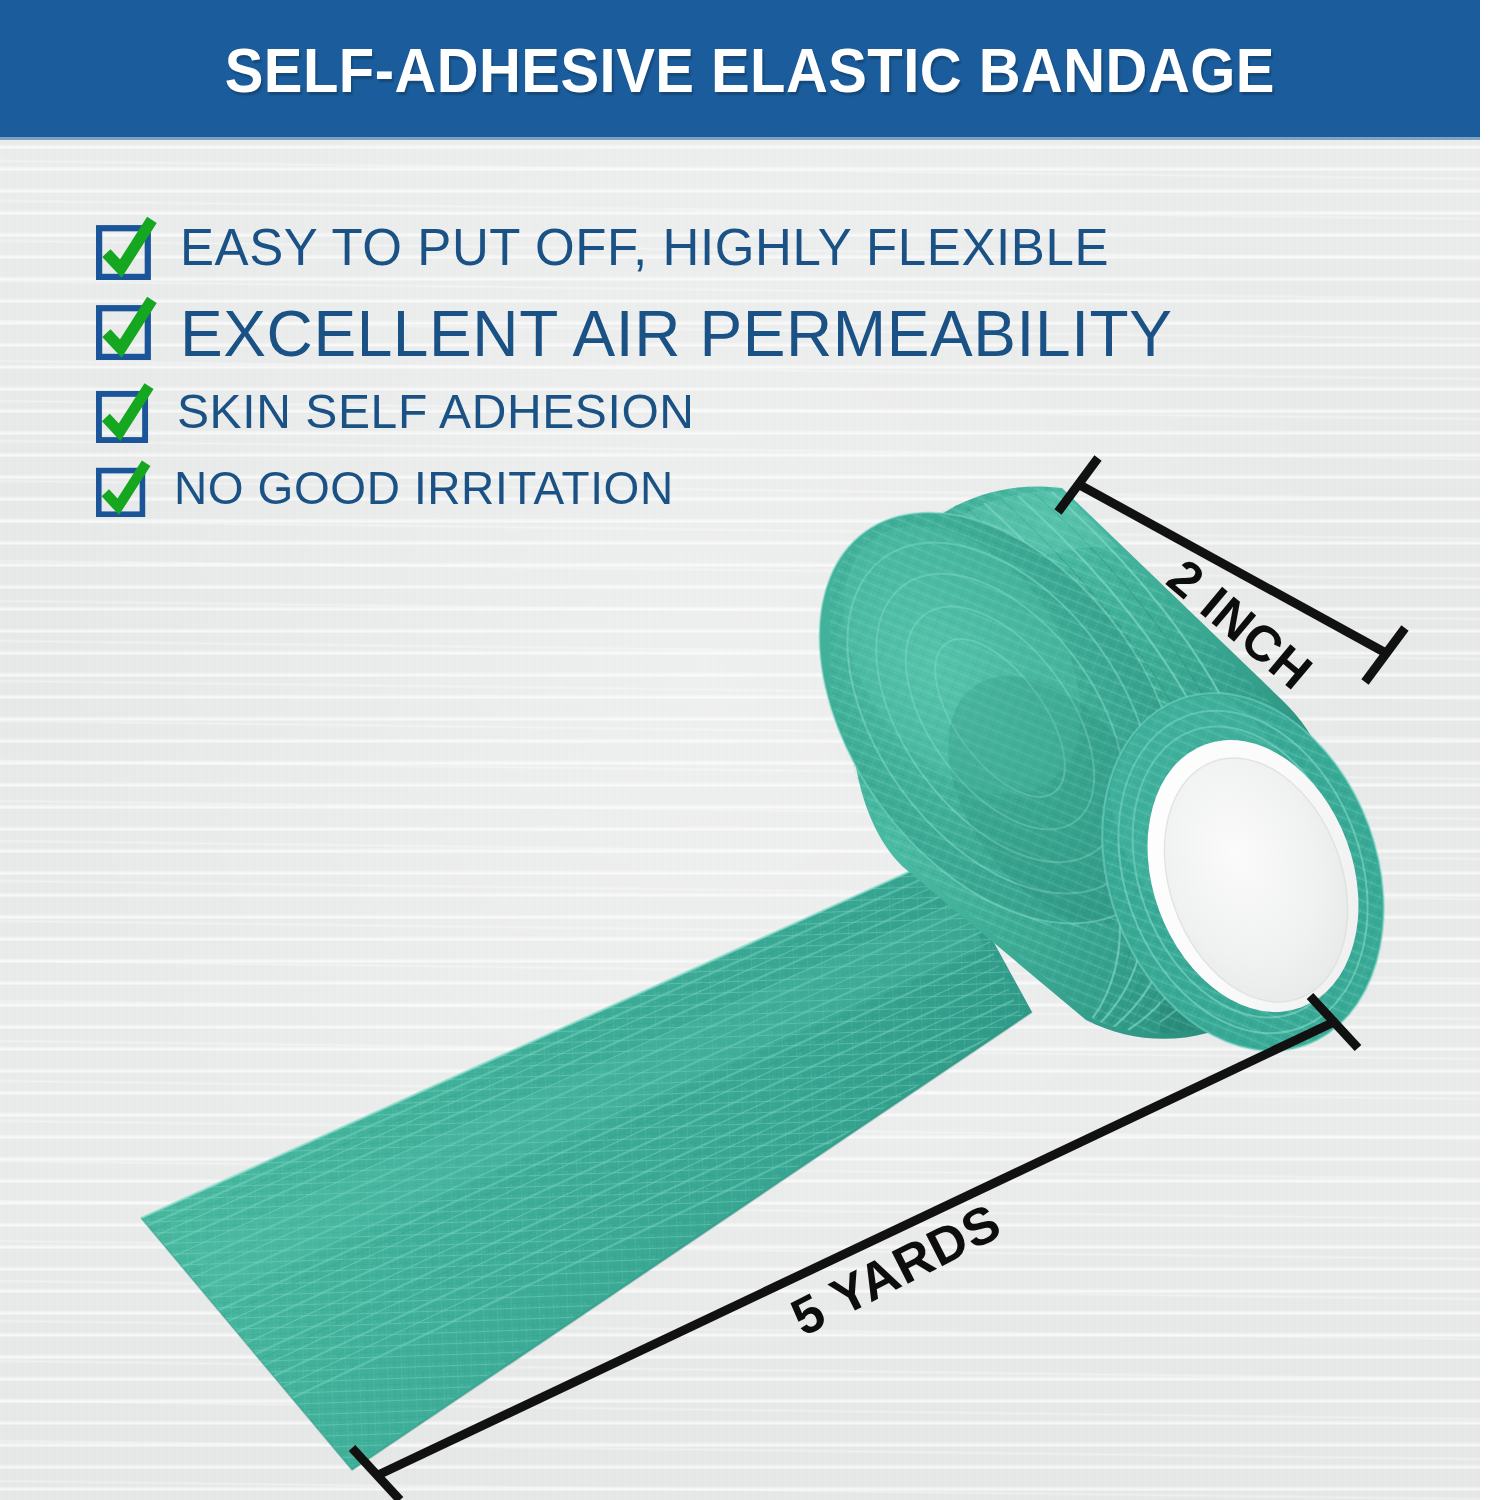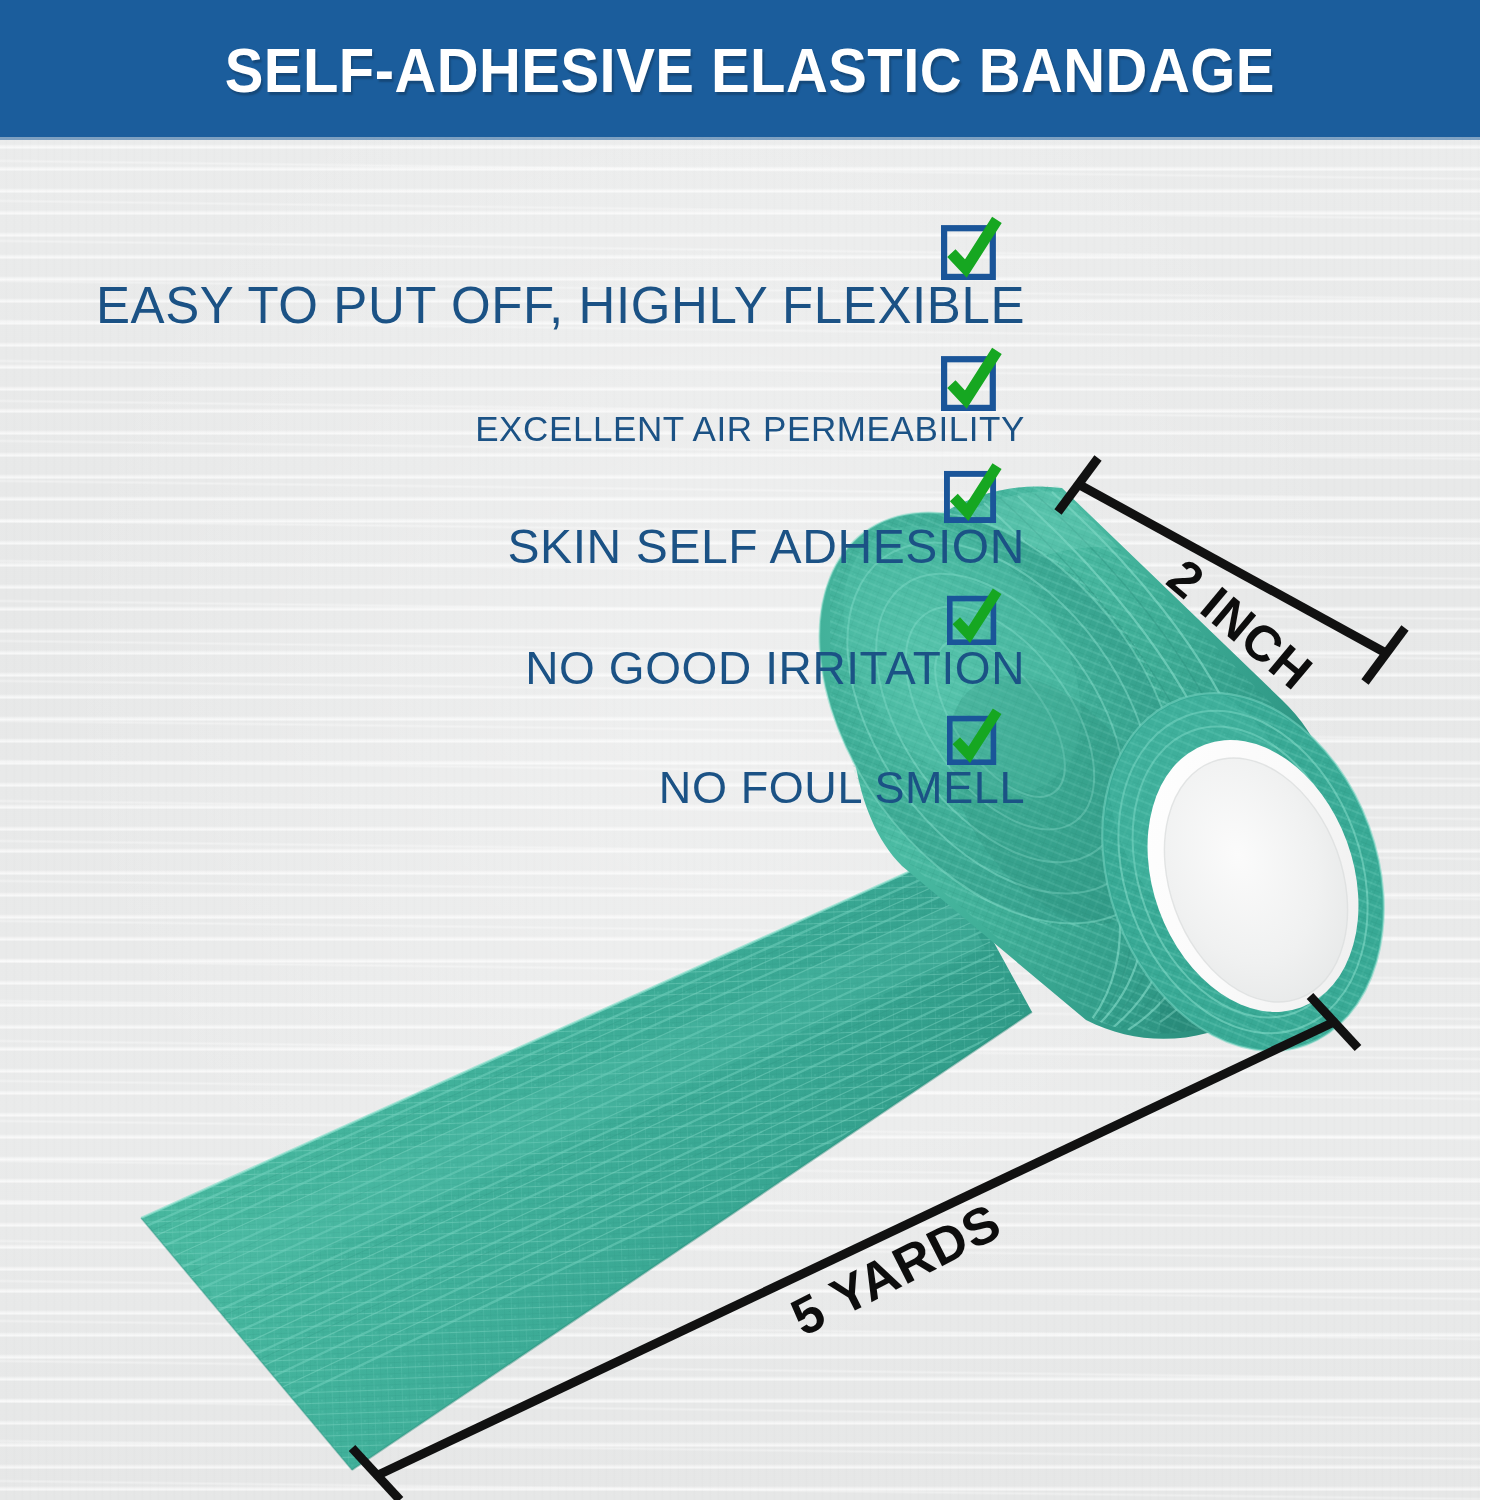--- a/index.html
+++ b/index.html
@@ -104,43 +104,42 @@
 
   
   .features {
     position: absolute;
     left: 96px;
     top: 222px;
     z-index: 20;
   }
   .feature-row {
     display: flex;
-    align-items: flex-end;
+    align-items: flex-start;
     margin-bottom: 22px;
-    flex-direction: column;
   }
   .checkbox {
     position: relative;
     flex: 0 0 auto;
     width: 56px;
     height: 56px;
     margin-right: 26px;
   }
   .checkbox svg { display: block; overflow: visible; }
   .feature-label {
     color: #1b5285;
     font-family: "Liberation Sans", sans-serif;
     font-weight: 400;
     font-size: 50px;
     letter-spacing: 0.6px;
     white-space: nowrap;
     line-height: 1;
   }
   .f0 .feature-label { font-size: 51px; }
-  .f1 .feature-label { font-size: 35px; }
+  .f1 .feature-label { font-size: 64px; }
   .f2 .feature-label { font-size: 48px; }
   .f3 .feature-label { font-size: 46px; }
   .f4 .feature-label { font-size: 45px; }
   .f0 .checkbox, .f1 .checkbox { width: 58px; height: 58px; }
   .f2 .checkbox { width: 55px; height: 55px; }
   .f3 .checkbox, .f4 .checkbox { width: 52px; height: 52px; }
 
   
   .product {
     position: absolute;
@@ -433,28 +432,19 @@
     <div class="feature-row f3">
       <span class="checkbox">
         <svg viewBox="0 0 56 56" width="100%" height="100%">
           <rect x="3" y="6" width="47" height="47" fill="none" stroke="#1a5599" stroke-width="6"></rect>
           <path d="M10,30 L24,45 L54,-2" fill="none" stroke="#16a721" stroke-width="11" stroke-linecap="butt" stroke-linejoin="miter"></path>
         </svg>
       </span>
       <span class="feature-label">NO GOOD IRRITATION</span>
     </div>
 
-    <div class="feature-row f4">
-      <span class="checkbox">
-        <svg viewBox="0 0 56 56" width="100%" height="100%">
-          <rect x="3" y="6" width="47" height="47" fill="none" stroke="#1a5599" stroke-width="6"></rect>
-          <path d="M10,30 L24,45 L54,-2" fill="none" stroke="#16a721" stroke-width="11" stroke-linecap="butt" stroke-linejoin="miter"></path>
-        </svg>
-      </span>
-      <span class="feature-label">NO FOUL SMELL</span>
-    </div>
 
   </div>
 
   <div class="dim-label" id="dim-inch-label">2 INCH</div>
   <div class="dim-label" id="dim-yards-label">5 YARDS</div>
 
 </div>
 
 </body></html>

